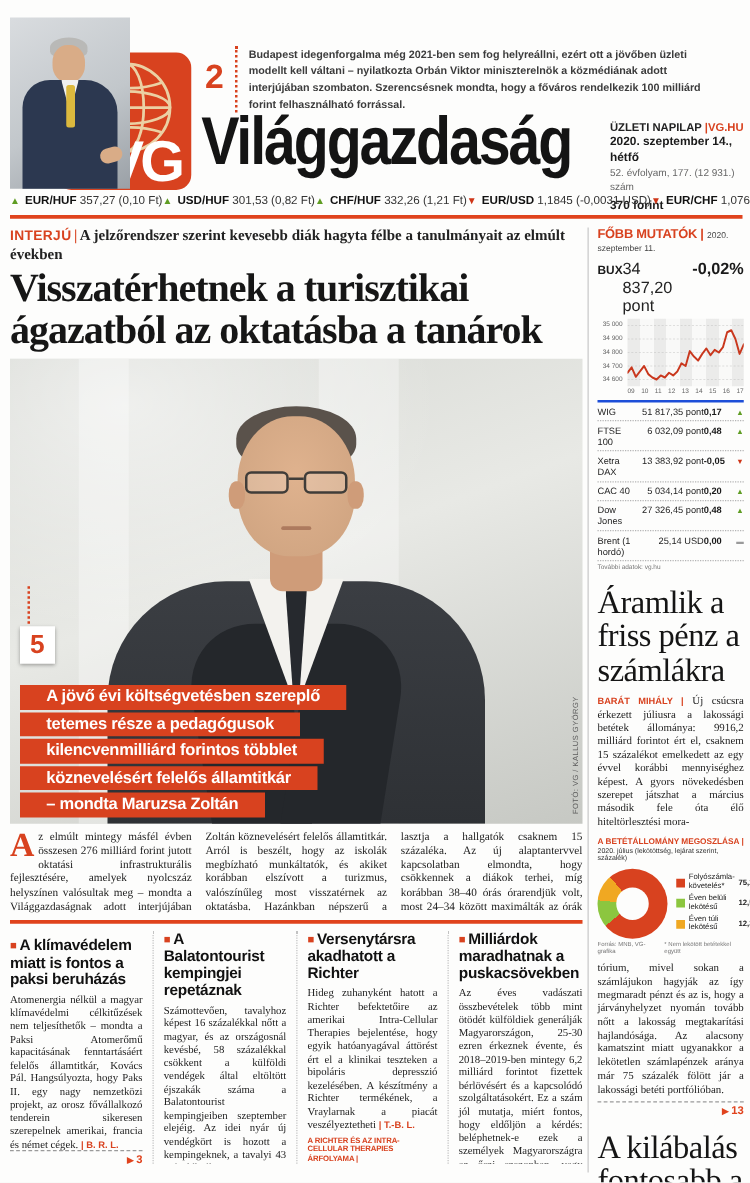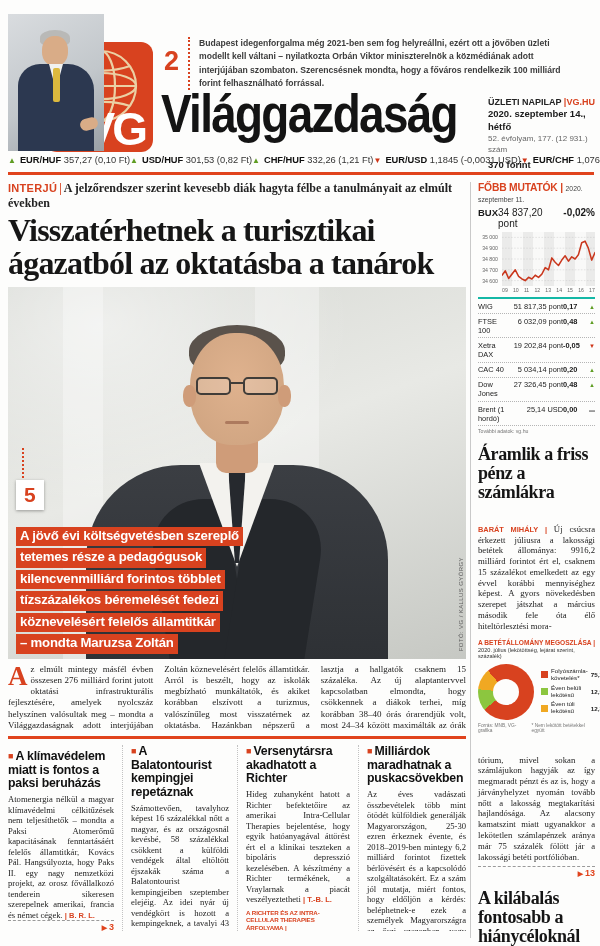--- a/index.html
+++ b/index.html
@@ -62,21 +62,21 @@
   .pm-ear.l{left:calc(50% - 54px)}.pm-ear.r{left:calc(50% + 41px)}
   .pm-glasses{position:absolute;left:50%;transform:translateX(-50%);top:62px;width:86px;height:20px}
   .pm-lens{position:absolute;top:0;width:35px;height:18px;border:2.5px solid #403d39;border-radius:5px;background:rgba(255,255,255,.18)}
   .pm-lens.l{left:2px}.pm-lens.r{right:2px}
   .pm-bridge{position:absolute;left:37px;top:5px;width:12px;height:2.5px;background:#403d39}
   .pm-mouth{position:absolute;left:50%;transform:translateX(-50%);top:106px;width:24px;height:3px;background:#ad7a5e;border-radius:2px}
   .photo-credit{position:absolute;right:2px;bottom:8px;writing-mode:vertical-rl;transform:rotate(180deg);font-size:6px;color:#5c5c5c;letter-spacing:.4px}
   .quote-wrap{position:absolute;left:8px;bottom:5px}
   .badge5{position:relative;display:inline-block;background:#fff;color:#d8421f;font-size:21px;font-weight:bold;line-height:1;padding:4px 8px 5px;box-shadow:0 1px 3px rgba(0,0,0,.35);margin-bottom:15px}
   .badge5::before{content:"";position:absolute;left:6px;top:-32px;height:30px;border-left:2px dotted #d8421f}
-  .qline{display:table;background:#d8421f;color:#fff;font-weight:bold;font-size:13.2px;line-height:1.1;padding:2px 4px 3px;margin-top:2px;letter-spacing:-.2px}
+  .qline{display:table;background:#d8421f;color:#fff;font-weight:bold;font-size:13.2px;line-height:1.1;padding:2px 21px 3px;margin-top:2px;letter-spacing:-.2px}
   .bodytext{margin-top:5px;display:grid;grid-template-columns:1fr 1fr 1fr;gap:11px;font-family:"Liberation Serif",serif;font-size:9px;line-height:1.24;text-align:justify;color:#222;height:66px;overflow:hidden}
   .dropcap{float:left;color:#d8421f;font-size:27px;line-height:.82;font-weight:bold;margin:1px 3px 0 0;font-family:"Liberation Serif",serif}
   .byline-red{color:#d8421f;font-weight:bold;font-family:"Liberation Sans",sans-serif;font-size:7.5px}
   .rule-orange2{margin-top:6px;height:3px;background:#e0431d}
 
   
   .bottom{display:grid;grid-template-columns:114px 115px 121px 108px;margin-top:6px;height:186px}
   .bcol{display:flex;flex-direction:column;padding:0 8px;overflow:hidden}
   .bcol:first-child{padding-left:0}
   .bcol+.bcol{border-left:1px dotted #c2c2c2}
@@ -93,38 +93,38 @@
   .mini-plot{position:relative;margin-top:2px;height:54px;background:repeating-linear-gradient(90deg,#ececec 0 10px,#f8f8f7 10px 21px)}
   .mini-plot svg{position:absolute;left:0;top:0;width:100%;height:100%}
 
   
   .vdiv{position:absolute;left:470px;top:182px;height:756px;width:1px;background:#c9c9c9}
   .sidebar{position:absolute;left:478px;top:182px;width:117px}
   .m-head{font-size:10.3px;font-weight:bold;color:#d8421f;letter-spacing:-.2px}
   .m-head .mdate{font-size:6.8px;color:#444;font-weight:normal;letter-spacing:0}
   .bux-line{display:flex;align-items:baseline;margin-top:3px}
   .bux-line .b1{font-weight:bold;font-size:9.5px}
-  .bux-line .b2{margin-left:auto;font-size:10px;color:#222}
-  .bux-line .b3{margin-left:4px;font-size:10px;font-weight:bold}
+  .bux-line .b2{margin-left:auto;font-size:13px;color:#222}
+  .bux-line .b3{margin-left:4px;font-size:13px;font-weight:bold}
   .bux-chart{position:relative;margin-top:3px;height:54px}
   .bux-ylab{position:absolute;left:0;top:0;bottom:0;width:23px;display:flex;flex-direction:column;justify-content:space-between;padding:2px 3px 2px 0;font-size:5.2px;color:#666;text-align:right}
   .bux-ylab span{display:block;text-align:right}
   .bux-plot{position:absolute;left:24px;right:0;top:0;bottom:0;background:repeating-linear-gradient(90deg,#ebebea 0 10px,#f9f9f8 10px 21px)}
   .bux-plot svg{width:100%;height:100%;display:block}
   .bux-xlab{display:flex;justify-content:space-between;margin-left:24px;font-size:5.2px;color:#666;padding-top:1px}
-  .m-table{margin-top:4px;border-top:2px solid #14b8a6}
+  .m-table{margin-top:4px;border-top:2px solid #1d4ed8}
   .m-row{display:flex;align-items:baseline;font-size:7.4px;padding:2.6px 0;border-bottom:1px dotted #b5b5b5}
   .m-row .nm{flex:1;color:#222}
   .m-row .vl{width:52px;text-align:right;color:#222}
   .m-row .ch{width:22px;text-align:left;font-weight:bold}
   .m-row .ar{width:10px;text-align:right;font-size:6px}
   .m-row.up .ar{color:#5f9d23}.m-row.down .ar{color:#cf3517}.m-row.flat .ar{color:#9a9a9a}
   .m-note{font-size:5.2px;color:#777;padding-top:2px}
-  .sb-headline{margin-top:11px;font-family:"Liberation Serif",serif;font-weight:bold;font-size:18px;line-height:1.05;letter-spacing:-.4px;color:#151515}
-  .sb-body{margin-top:22px;font-family:"Liberation Serif",serif;font-size:8.7px;line-height:1.24;text-align:justify;color:#222}
+  .sb-headline{margin-top:11px;font-family:"Liberation Serif",serif;font-weight:normal;font-size:26px;line-height:1.05;letter-spacing:-.4px;color:#151515}
+  .sb-body{margin-top:5px;font-family:"Liberation Serif",serif;font-size:8.7px;line-height:1.24;text-align:justify;color:#222}
   .sb-author{color:#d8421f;font-weight:bold;font-family:"Liberation Sans",sans-serif;font-size:7.4px}
   .donut-block{margin-top:7px}
   .donut-title{font-size:6.6px;font-weight:bold;color:#d8421f;line-height:1.2}
   .donut-sub{font-size:5.6px;color:#333}
   .donut-row{display:flex;align-items:center;margin-top:5px}
   .donut{position:relative;width:56px;height:56px;border-radius:50%;flex:none}
   .donut::after{content:"";position:absolute;left:50%;top:50%;width:26px;height:26px;background:#fdfdfc;border-radius:50%;transform:translate(-50%,-50%)}
   .dlegend{flex:1;padding-left:7px}
   .dleg-row{display:flex;align-items:center;font-size:6.2px;color:#222;margin:3px 0}
   .dleg-row .sw{width:7px;height:7px;margin-right:3px;flex:none}
@@ -212,21 +212,20 @@
             <div class="pm-bridge"></div>
         </div>
         <div class="pm-mouth"></div>
       </div>
       <div class="photo-credit">FOTÓ: VG / KALLUS GYÖRGY</div>
       <div class="quote-wrap">
         <div class="badge5">5</div>
         <div class="qline">A jövő évi költségvetésben szereplő</div>
         <div class="qline">tetemes része a pedagógusok</div>
         <div class="qline">kilencvenmilliárd forintos többlet</div>
-        <div class="qline">tízszázalékos béremelését fedezi</div>
         <div class="qline">köznevelésért felelős államtitkár</div>
         <div class="qline">– mondta Maruzsa Zoltán</div>
       </div>
     </div>
 
     <div class="bodytext">
       <div><span class="dropcap">A</span><span>z elmúlt mintegy másfél évben összesen 276 milliárd forint jutott oktatási infrastrukturális fejlesztésére, amelyek nyolcszáz helyszínen valósultak meg – mondta a Világgazdaságnak adott interjújában Maruzsa</span></div>
       <div>Zoltán köznevelésért felelős államtitkár. Arról is beszélt, hogy az iskolák megbízható munkáltatók, és akiket korábban elszívott a turizmus, valószínűleg most visszatérnek az oktatásba. Hazánkban népszerű a pedagógusképzés, ezt vá-</div>
       <div><span>lasztja a hallgatók csaknem 15 százaléka. Az új alaptantervvel kapcsolatban elmondta, hogy csökkennek a diákok terhei, míg korábban 38–40 órás órarendjük volt, most 24–34 között maximálták az órák számát.</span> </div>
     </div>
@@ -335,21 +334,21 @@
           <span class="ar">▲</span>
         </div>
       <div class="m-row up">
           <span class="nm">FTSE 100</span>
           <span class="vl">6 032,09 pont</span>
           <span class="ch">0,48</span>
           <span class="ar">▲</span>
         </div>
       <div class="m-row down">
           <span class="nm">Xetra DAX</span>
-          <span class="vl">19 202,84 pont</span>
+          <span class="vl">13 383,92 pont</span>
           <span class="ch">-0,05</span>
           <span class="ar">▼</span>
         </div>
       <div class="m-row up">
           <span class="nm">CAC 40</span>
           <span class="vl">5 034,14 pont</span>
           <span class="ch">0,20</span>
           <span class="ar">▲</span>
         </div>
       <div class="m-row up">

